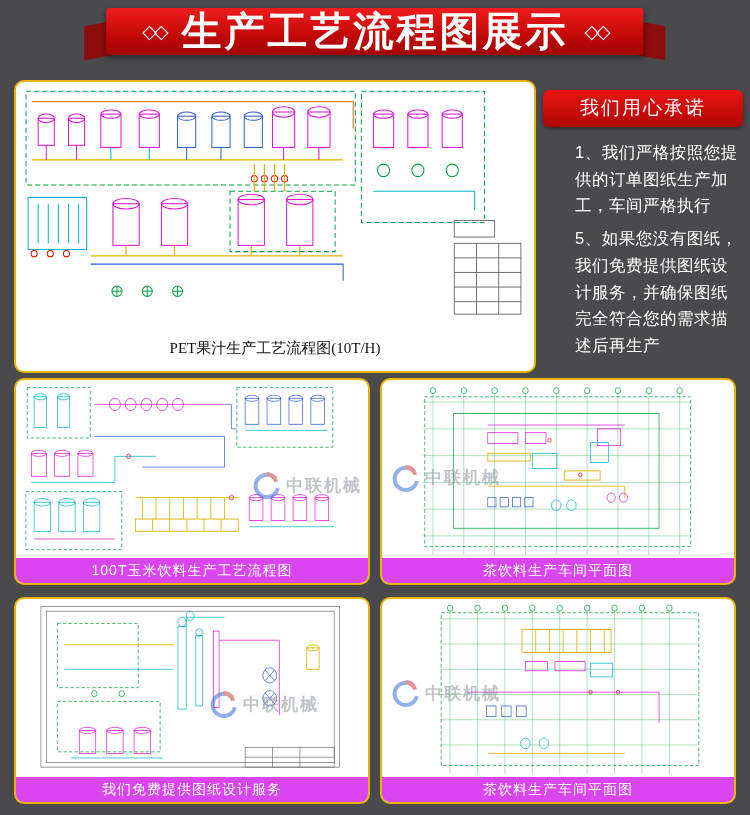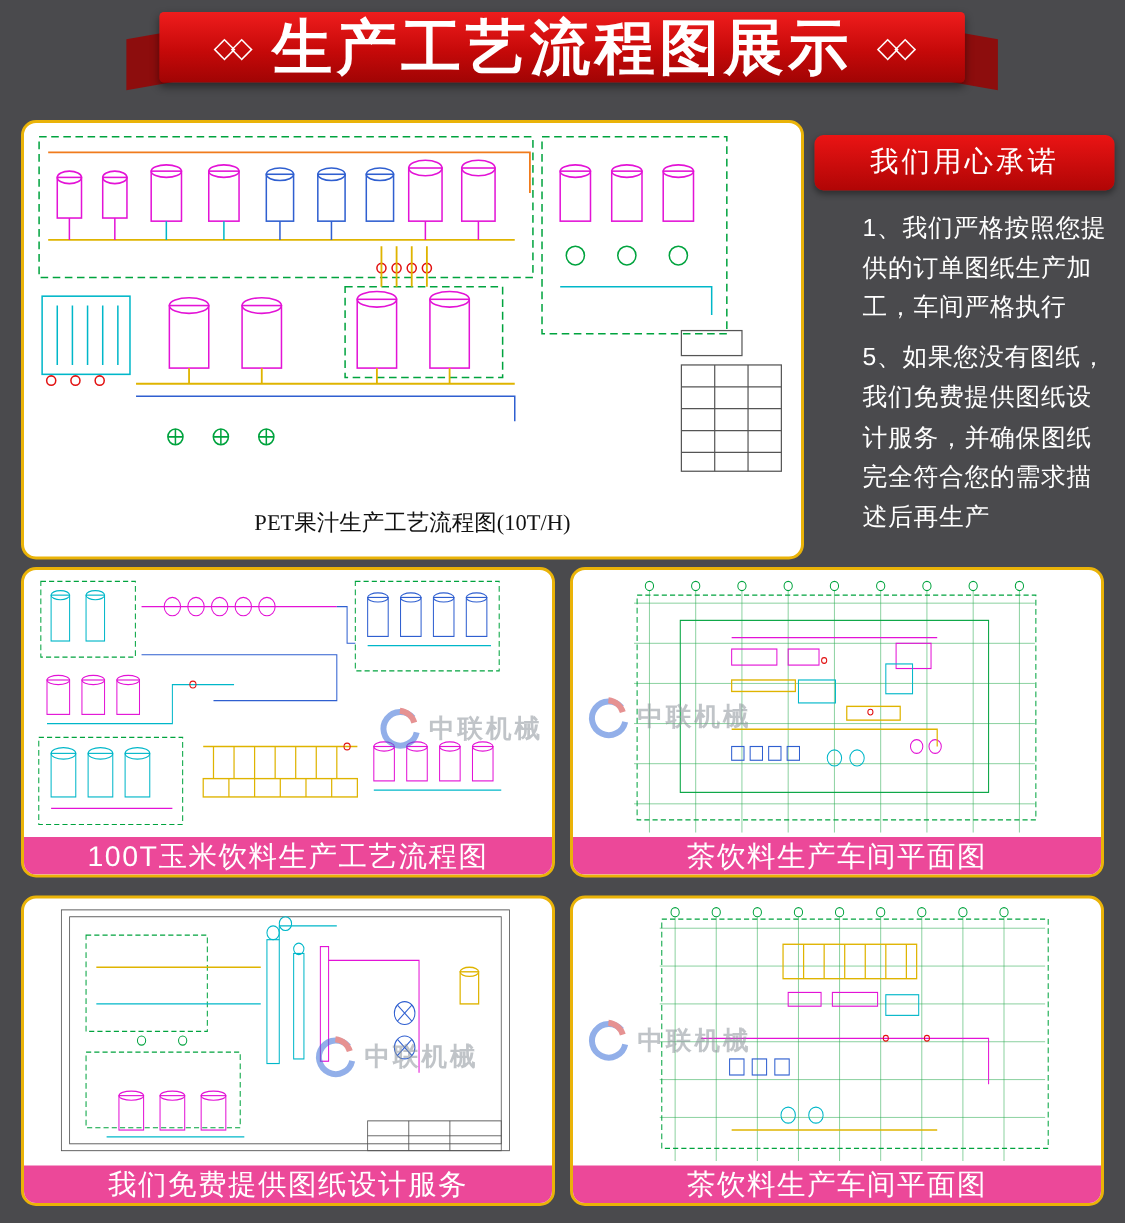--- a/index.html
+++ b/index.html
@@ -39,23 +39,23 @@
     font-size:15px; color:#111111; margin-top:4px; white-space:nowrap;
   }
 
   .card-g { display:flex; flex-direction:column; width:356px; height:207px; }
   .card-g .diagram { flex:1; padding:3px; position:relative; }
   .pos-g1 { left:14px;  top:378px; }
   .pos-g2 { left:380px; top:378px; }
   .pos-g3 { left:14px;  top:597px; }
   .pos-g4 { left:380px; top:597px; }
   .caption-bar {
-    height:25px; background:#ec4899; color:#ffffff;
+    height:25px; background:#d946ef; color:#ffffff;
     display:flex; align-items:center; justify-content:center;
-    font-size:19px; letter-spacing:1px; flex:0 0 25px;
+    font-size:14px; letter-spacing:1px; flex:0 0 25px;
   }
 
   .diagram svg { width:100%; height:100%; display:block; }
 
   
   .promise { position:absolute; left:543px; top:90px; width:200px; }
   .badge {
     background:linear-gradient(180deg,#ea1414,#b00505);
     color:#ffffff; font-weight:normal; font-size:19px; letter-spacing:2px;
     text-align:center; padding:5px 0 6px 0; border-radius:6px;

